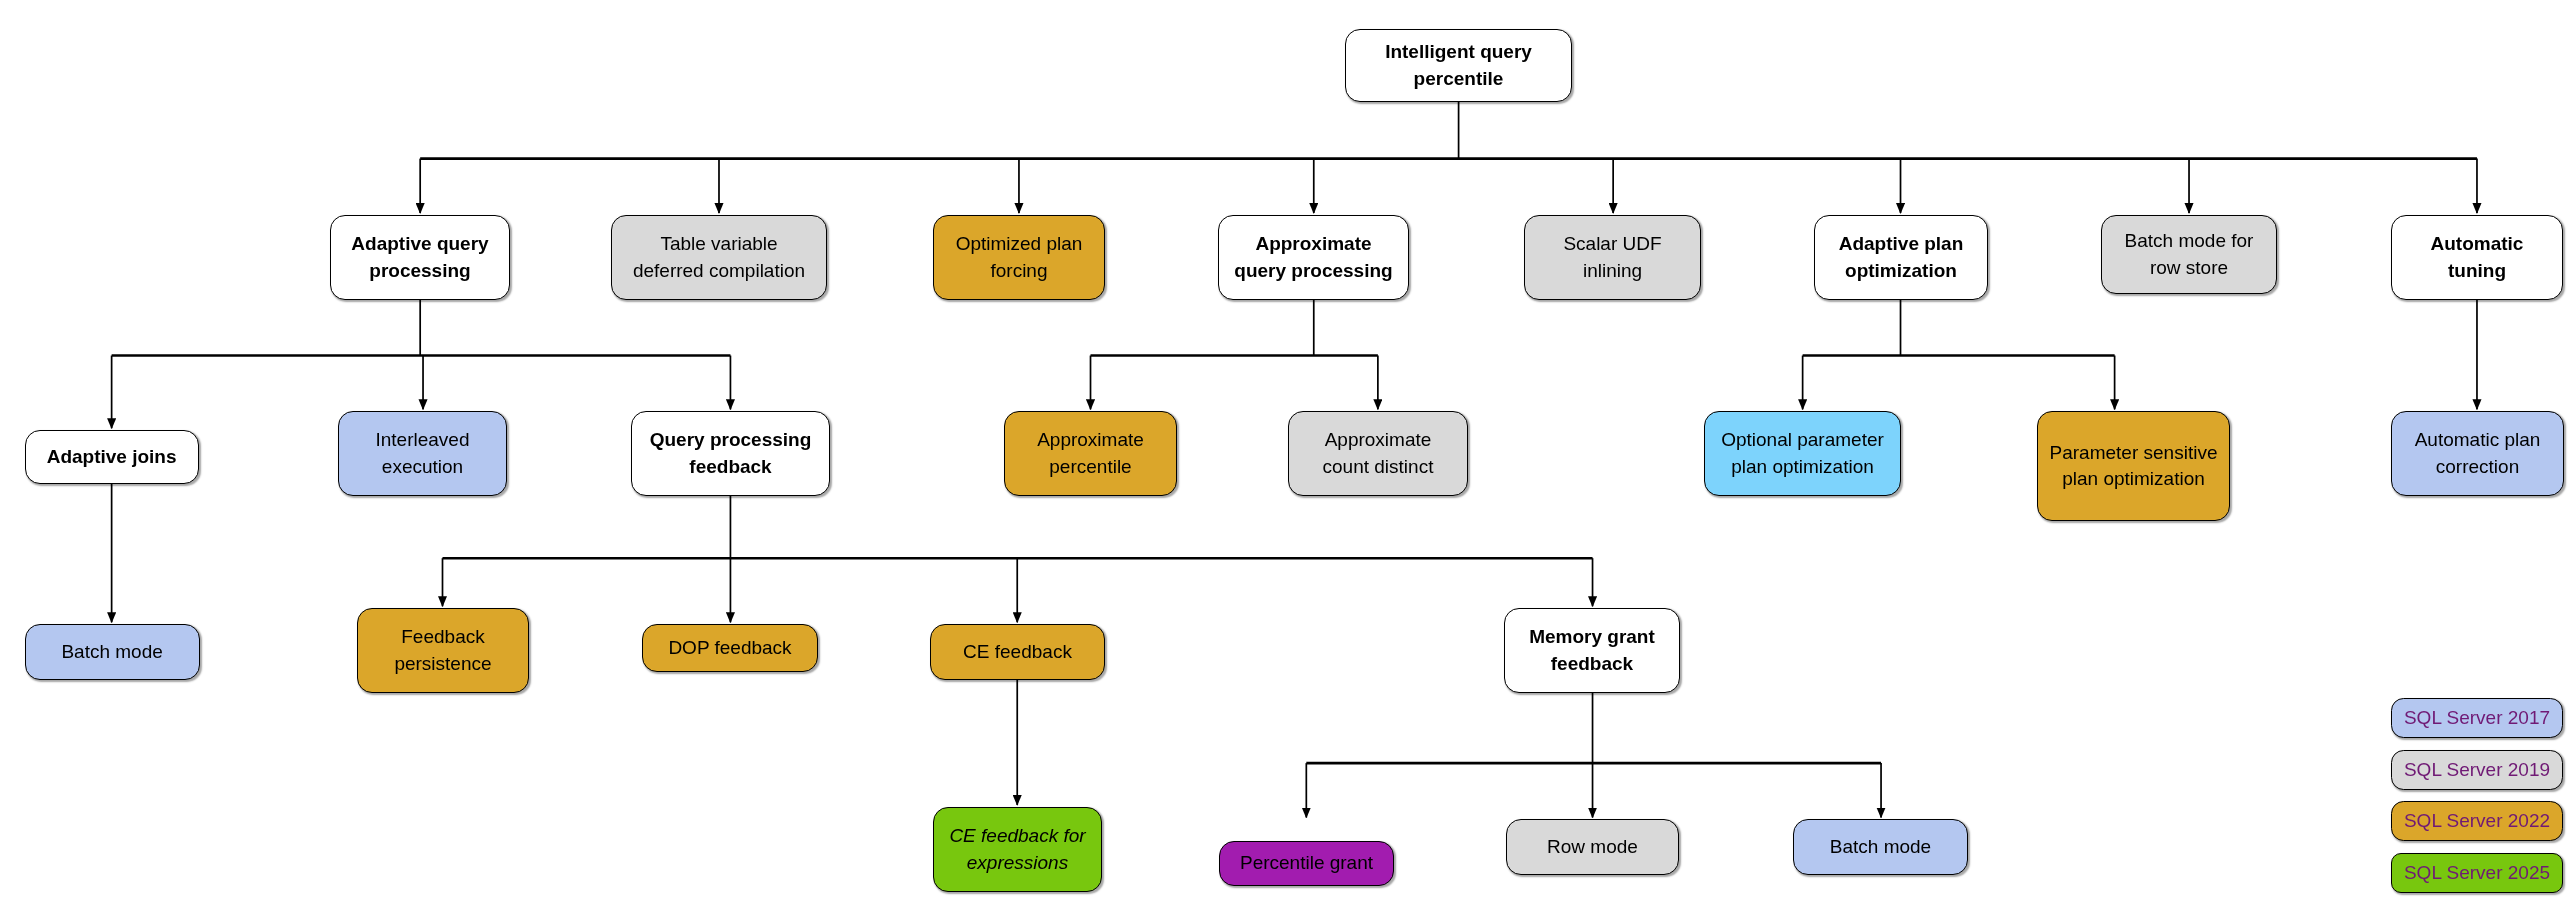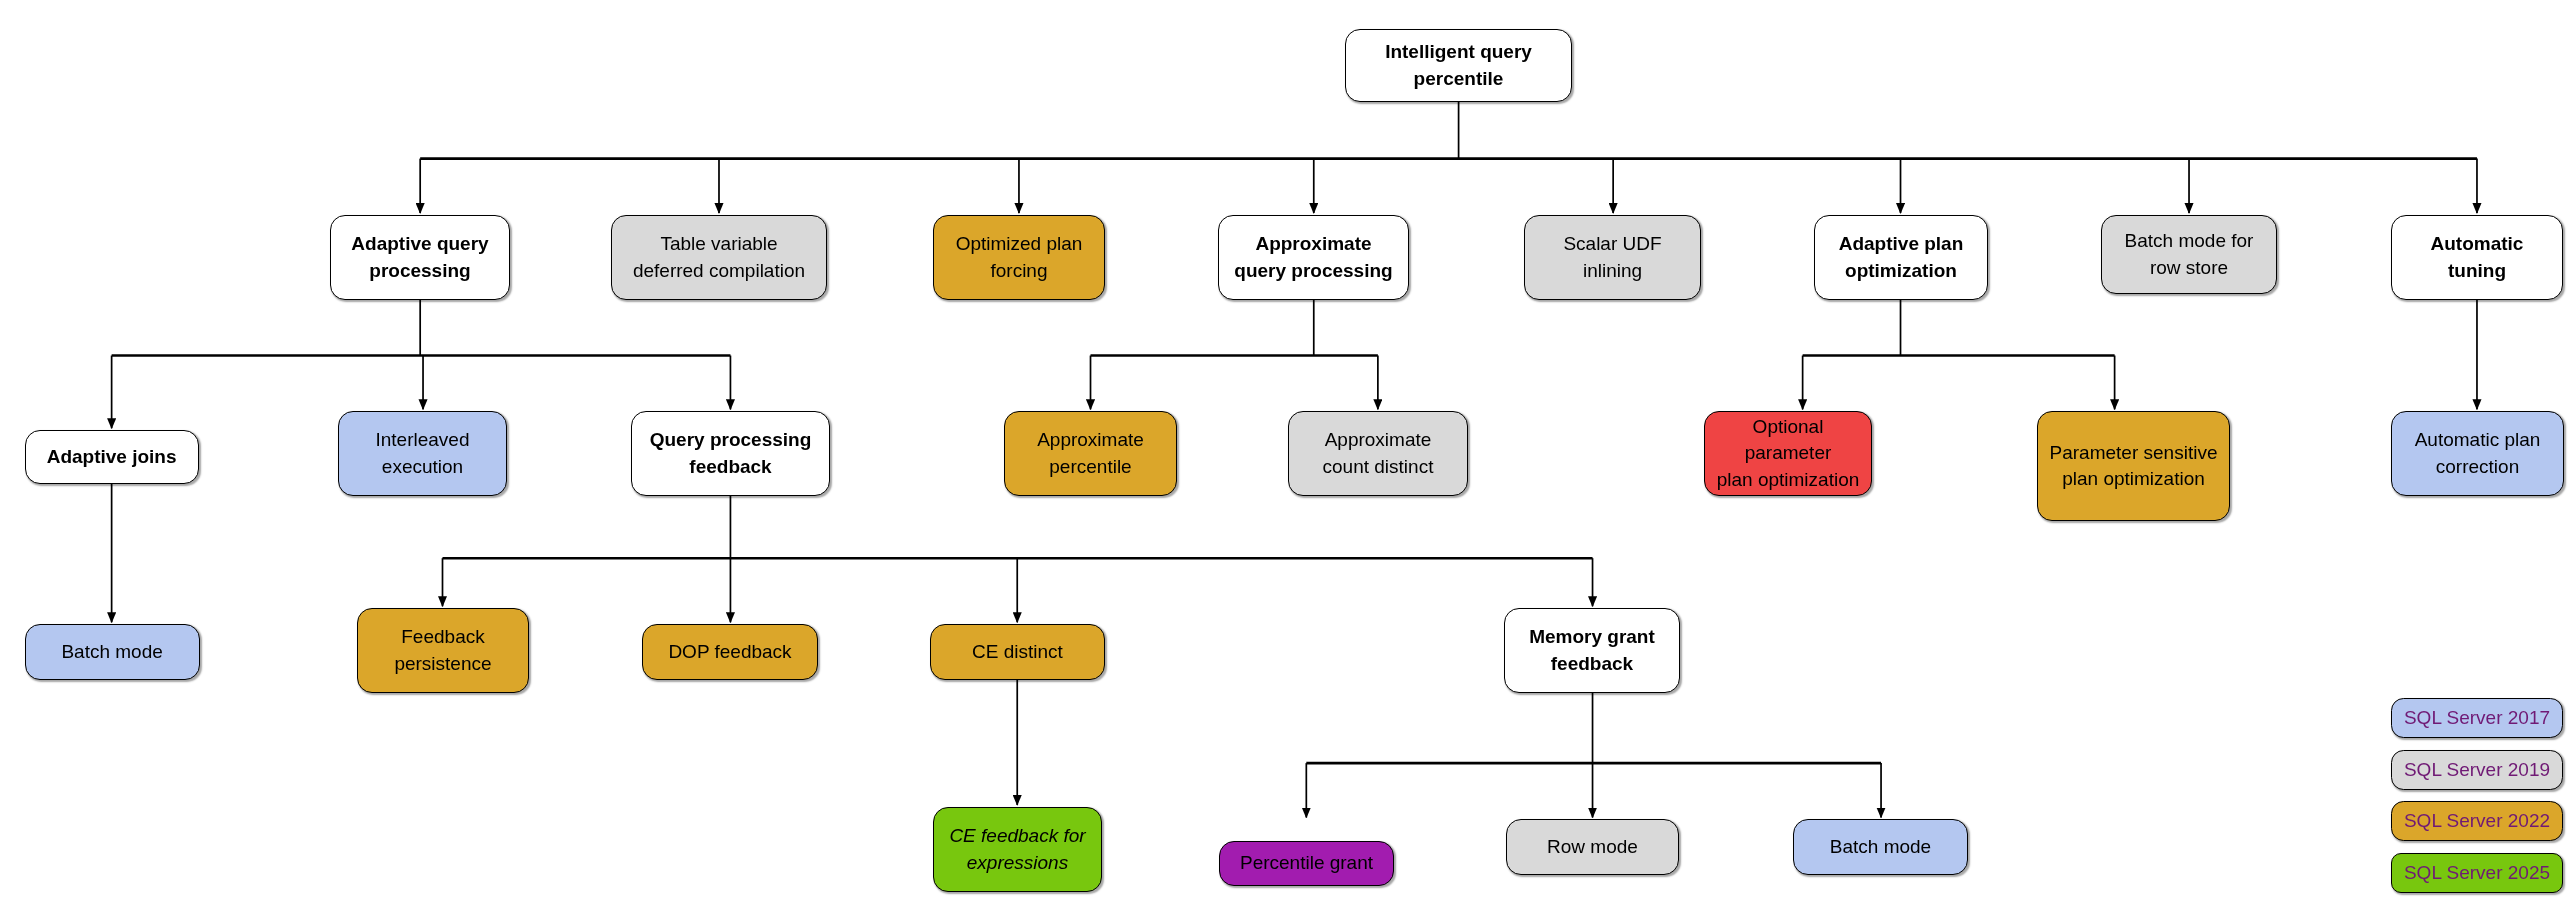--- a/index.html
+++ b/index.html
@@ -167,45 +167,45 @@
 feedback</span>
   </div>
   <div class="node" style="left: 1004px; top: 411px; width: 173px; height: 85px; background: rgb(219, 166, 42);">
     <span>Approximate
 percentile</span>
   </div>
   <div class="node" style="left: 1288px; top: 411px; width: 180px; height: 85px; background: rgb(217, 217, 217);">
     <span>Approximate
 count distinct</span>
   </div>
-  <div class="node" style="left: 1704px; top: 411px; width: 168px; height: 85px; background: #ef4444;">
+  <div class="node" style="left: 1704px; top: 411px; width: 197px; height: 85px; background: #7dd3fc;">
     <span>Optional parameter
 plan optimization</span>
   </div>
   <div class="node" style="left: 2018px; top: 411px; width: 193px; height: 110px; background: rgb(219, 166, 42); margin-left: 19px;">
     <span>Parameter sensitive
 plan optimization</span>
   </div>
   <div class="node" style="left: 2391px; top: 411px; width: 173px; height: 85px; background: rgb(180, 199, 240);">
     <span>Automatic plan
 correction</span>
   </div>
 
   <div class="node" style="left: 24.6px; top: 624px; width: 175px; height: 56px; background: rgb(180, 199, 240);">
     <span>Batch mode</span>
   </div>
   <div class="node" style="left: 357px; top: 608px; width: 172px; height: 85px; background: rgb(219, 166, 42);">
     <span>Feedback
 persistence</span>
   </div>
-  <div class="node" style="left: 642px; top: 624px; width: 176px; height: 56px; background: rgb(219, 166, 42);">
+  <div class="node" style="left: 642px; top: 624px; width: 176px; height: 48px; background: rgb(219, 166, 42);">
     <span>DOP feedback</span>
   </div>
   <div class="node" style="left: 930px; top: 624px; width: 175px; height: 56px; background: rgb(219, 166, 42);">
-    <span>CE distinct</span>
+    <span>CE feedback</span>
   </div>
   <div class="node cat" style="left:1504px;top:608px;width:176px;height:85px">
     <span>Memory grant
 feedback</span>
   </div>
 
   <div class="node" style="left: 933px; top: 807px; width: 169px; height: 85px; background: rgb(120, 199, 14); font-style: italic;">
     <span>CE feedback for
 expressions</span>
   </div>

